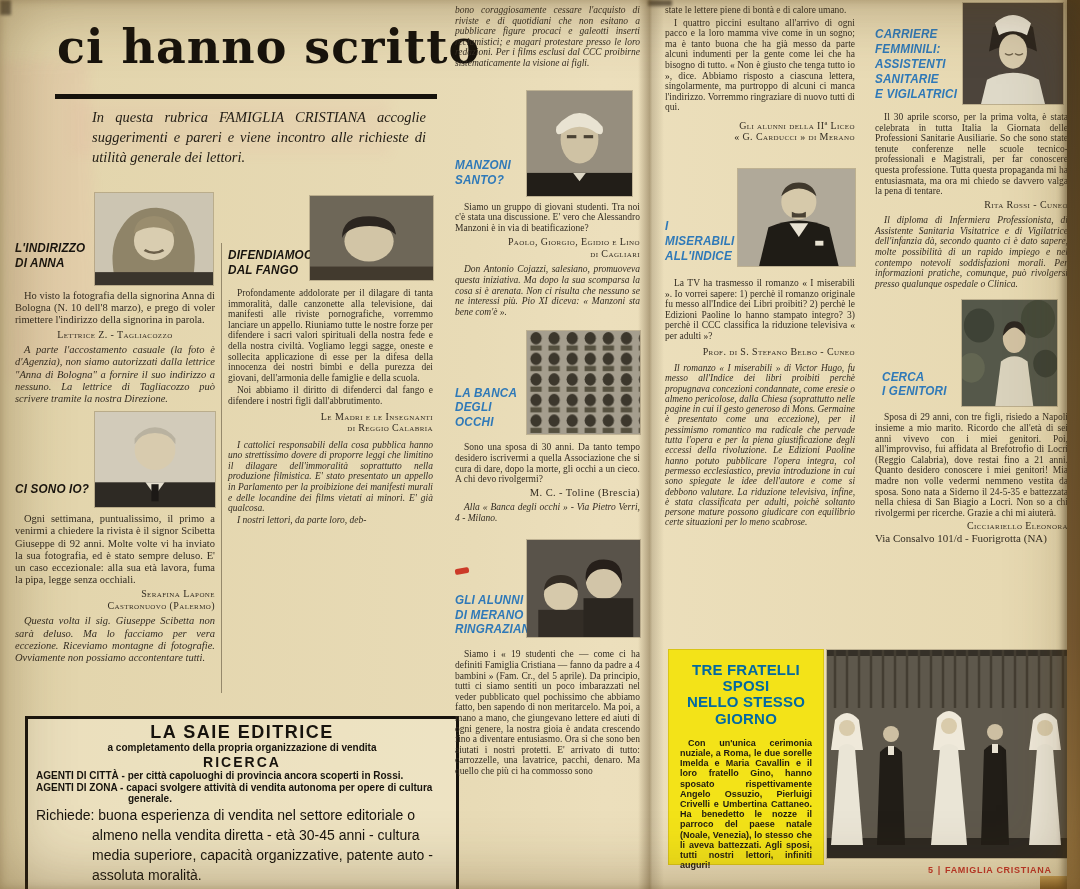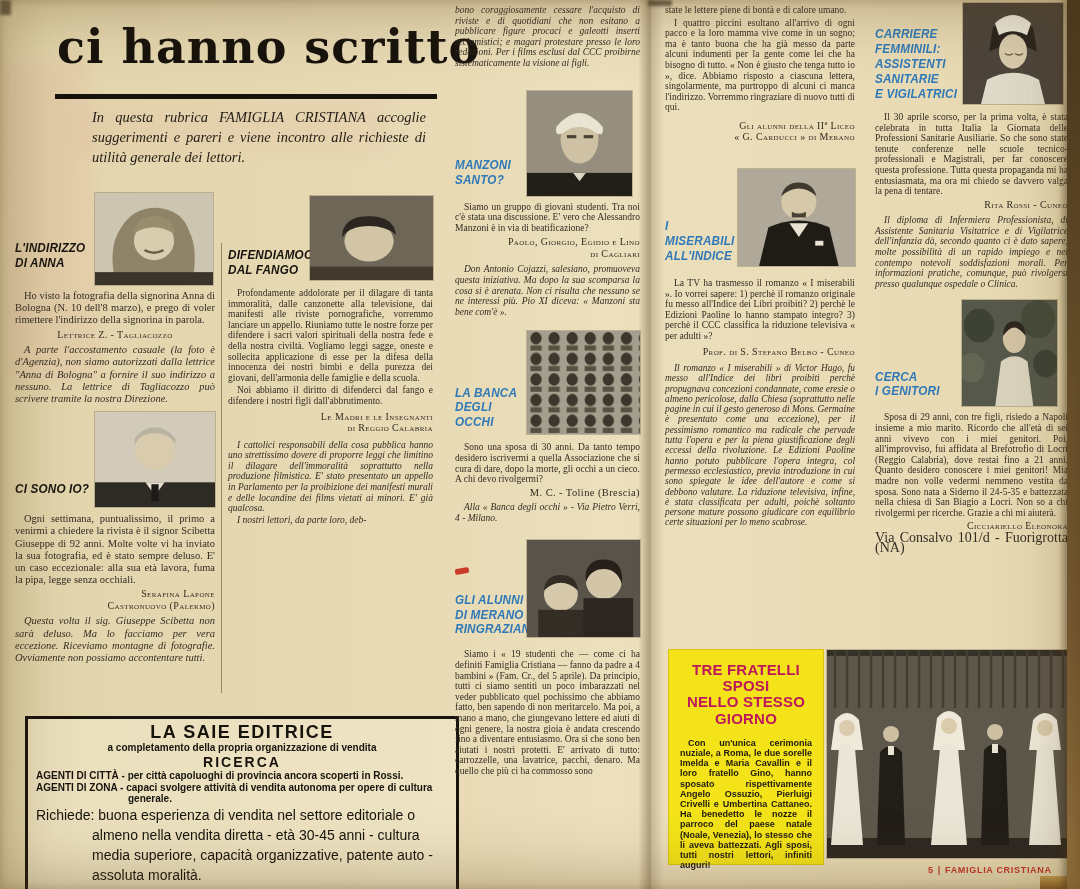--- a/index.html
+++ b/index.html
@@ -30,21 +30,21 @@
   .saie p{margin:0;}
   .saie-title{font-weight:bold;font-size:18px;line-height:20px;text-align:center;letter-spacing:1.5px;}
   .saie-sub{font-weight:bold;font-size:10px;line-height:12px;text-align:center;}
   .saie-ric{font-weight:bold;font-size:14px;line-height:16px;text-align:center;letter-spacing:2px;}
   .saie-line{font-weight:bold;font-size:10px;line-height:11.5px;padding-left:92px;text-indent:-92px;}
   .saie-line2{font-weight:normal;font-size:14px;line-height:20px;padding-left:56px;text-indent:-56px;}
   .saie-cta1{font-weight:bold;font-size:12.5px;line-height:15px;text-align:center;}
   .saie-cta2{font-weight:bold;font-size:18px;line-height:16px;}
   .ybox{background:#f3e318;box-shadow:inset 0 0 0 1px rgba(200,175,20,.6);padding:13px 12px 0 12px;}
   .ybox-h{font-family:"Liberation Sans",sans-serif;font-weight:bold;font-size:15px;line-height:16.2px;
-          color:#be185d;text-align:center;white-space:pre-line;letter-spacing:.2px;}
+          color:#0369a1;text-align:center;white-space:pre-line;letter-spacing:.2px;}
   .ybox-t{font-family:"Liberation Sans",sans-serif;font-weight:bold;font-size:9px;line-height:10.2px;
           color:#1f1a12;text-align:justify;text-indent:8px;margin-top:11px;}
   .footer{display:flex;align-items:center;gap:4px;font-family:"Liberation Sans",sans-serif;
           font-weight:bold;font-size:9px;letter-spacing:.7px;color:#c23527;}
   .ghost{position:absolute;background:#dd8d8d;filter:blur(6px);pointer-events:none;}
   .gutter{background:linear-gradient(90deg,rgba(80,58,24,0),rgba(80,58,24,.38) 45%,rgba(55,38,14,.18) 55%,rgba(80,58,24,0));}
   .edge-r{background:linear-gradient(180deg,#453620,#66502e 40%,#7a5c36 72%,#9a7843);
           box-shadow:-4px 0 6px rgba(60,44,20,.45);}
   .corner-tan{background:linear-gradient(180deg,#caa155,#8a6227);}
   .vignette{pointer-events:none;box-shadow:inset 0 0 70px rgba(92,64,22,.45),inset 0 0 10px rgba(92,64,22,.3);}
@@ -271,39 +271,39 @@
             <path d="M32 20 Q50 4 68 20 L64 32 Q50 24 36 32 Z" fill="#ece7d8"></path>
             <ellipse cx="50" cy="48" rx="14" ry="17" fill="#d8cbad"></ellipse>
             <path d="M42 50 Q46 53 50 50 M52 50 Q56 53 60 50" stroke="#6b5f49" stroke-width="1.5" fill="none"></path>
             <path d="M18 100 L24 76 Q50 62 76 76 L82 100 Z" fill="#ded9c8"></path>
           </svg>
       </div>
     </div>
     <p class="t" style="margin-top:6px;">Il 30 aprile scorso, per la prima volta, è stata celebrata in tutta Italia la Giornata delle Professioni Sanitarie Ausiliarie. So che sono state tenute conferenze nelle scuole tecnico-professionali e Magistrali, per far conoscere questa professione. Tutta questa propaganda mi ha entusiasmata, ma ora mi chiedo se davvero valga la pena di tentare.</p>
     <div class="sig" style="margin-top:2px;">Rita Rossi - Cuneo</div>
     <p class="t it" style="margin-top:5px;">Il diploma di Infermiera Professionista, di Assistente Sanitaria Visitatrice e di Vigilatrice dell'infanzia dà, secondo quanto ci è dato sapere, molte possibilità di un rapido impiego e nel contempo notevoli soddisfazioni morali. Per informazioni pratiche, comunque, può rivolgersi presso qualunque ospedale o Clinica.</p>
-    <div class="row" style="height:106px;margin-top:11px;">
+    <div class="row" style="height:106px;margin-top:11px;margin-left:7px;">
       <div class="h blue" style="position:absolute;left:0;bottom:7px;width:84px;">CERCA
 I GENITORI</div>
       <div class="ph" style="right:11px;width:95px;height:106px;">
         <svg viewBox="0 0 100 100" preserveAspectRatio="none">
             <rect width="100" height="100" fill="#55584a"></rect>
             <circle cx="18" cy="24" r="16" fill="#3e4236"></circle>
             <circle cx="80" cy="18" r="18" fill="#454a3a"></circle>
             <circle cx="10" cy="64" r="14" fill="#636652"></circle>
             <circle cx="88" cy="60" r="13" fill="#3e4236"></circle>
             <ellipse cx="55" cy="36" rx="12" ry="14" fill="#d2c2a2"></ellipse>
             <path d="M43 34 Q44 20 55 20 Q66 20 67 34 Q60 26 55 26 Q50 26 43 34 Z" fill="#2e2821"></path>
             <path d="M35 100 L41 58 Q55 48 69 58 L75 100 Z" fill="#d9d2bc"></path>
           </svg>
       </div>
     </div>
     <p class="t" style="margin-top:6px;">Sposa di 29 anni, con tre figli, risiedo a Napoli insieme a mio marito. Ricordo che all'età di sei anni vivevo con i miei genitori. Poi, all'improvviso, fui affidata al Brefotrofio di Locri (Reggio Calabria), dove restai fino a 21 anni. Quanto desidero conoscere i miei genitori! Mia madre non volle vedermi nemmeno vestita da sposa. Sono nata a Siderno il 24-5-35 e battezzata nella chiesa di San Biagio a Locri. Non so a chi rivolgermi per ricerche. Grazie a chi mi aiuterà.</p>
     <div class="sig" style="margin-top:2px;text-align:right;">Cicciariello Eleonora</div>
-    <p class="t noind" style="margin-top:1px;font-size:14px;">Via Consalvo 101/d - Fuorigrotta (NA)</p>
+    <p class="t noind" style="margin-top:1px;font-size:11px;">Via Consalvo 101/d - Fuorigrotta (NA)</p>
   </div>
 
   <div class="abs footer" style="left:928px;top:865px;">
     <span>5</span>
     <span>|</span>
     <span>FAMIGLIA CRISTIANA</span>
   </div>
 
   <div class="abs gutter" style="left:638px;top:0;width:26px;height:889px;"></div>
   <div class="abs corner-tan" style="left:1040px;top:876px;width:40px;height:13px;"></div>

